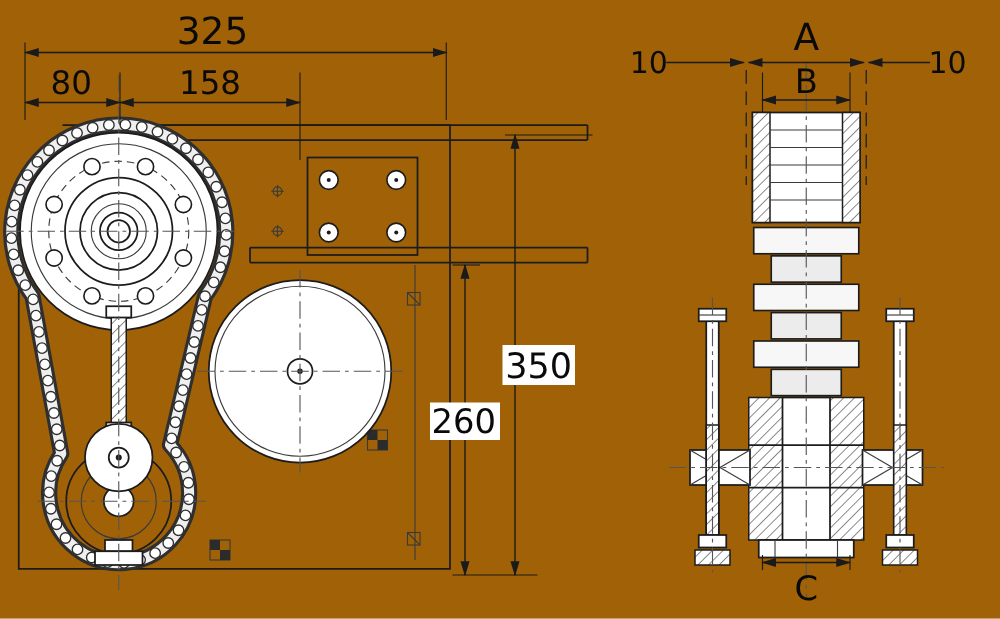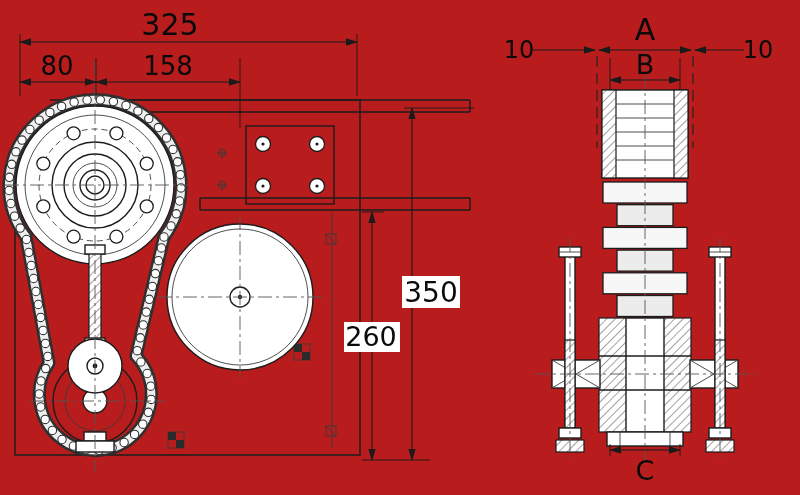--- a/index.html
+++ b/index.html
@@ -1,16 +1,16 @@
 <!DOCTYPE html>
 <html><head>
 <meta charset="utf-8">
 <style>
   html,body{margin:0;padding:0;background:#ffffff;}
-  .stage{width:800px;height:495px;position:relative;background:#b91c1c;overflow:hidden;
+  .stage{width:800px;height:495px;position:relative;background:#a16207;overflow:hidden;
          font-family:"DejaVu Sans",sans-serif;}
   svg{display:block;}
   .ln{fill:none;stroke:#1c1c1c;stroke-width:1.4;}
   .lnW{fill:#ffffff;stroke:#1c1c1c;stroke-width:1.4;}
   .thin{fill:none;stroke:#3a3a3a;stroke-width:0.9;}
   .cl{fill:none;stroke:#555;stroke-width:0.9;stroke-dasharray:14 4 3 4;}
   .dash{fill:none;stroke:#222;stroke-width:1.1;stroke-dasharray:11 6;}
   .dim{fill:none;stroke:#1a1a1a;stroke-width:1.1;}
   .ext{fill:none;stroke:#1a1a1a;stroke-width:0.9;}
   .hatch{fill:url(#hatch);stroke:#1c1c1c;stroke-width:1.2;}

